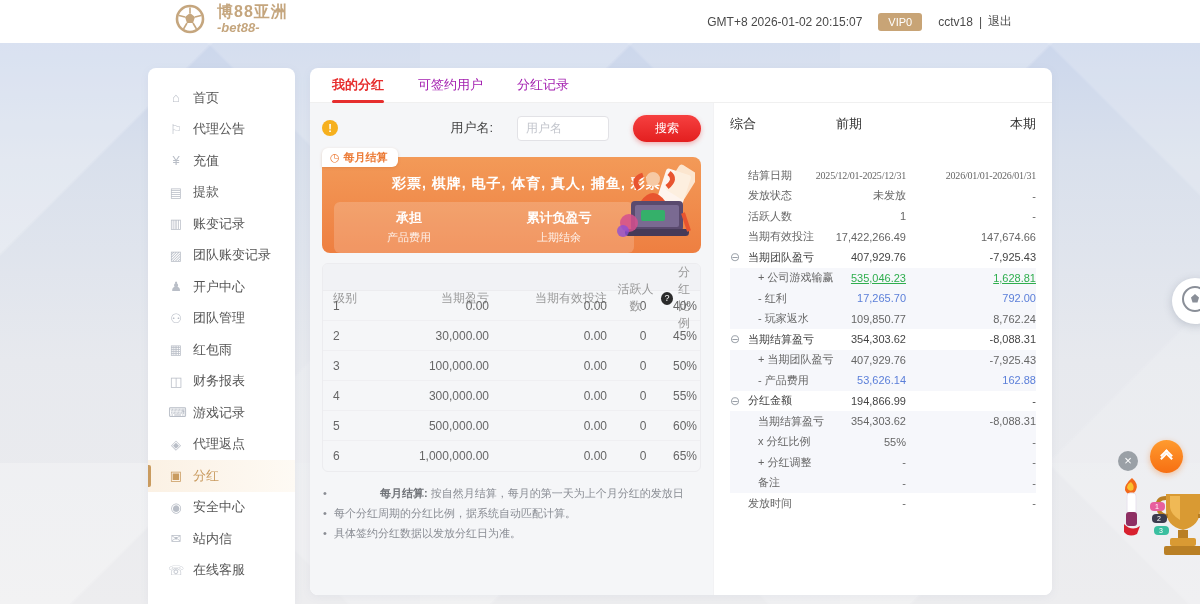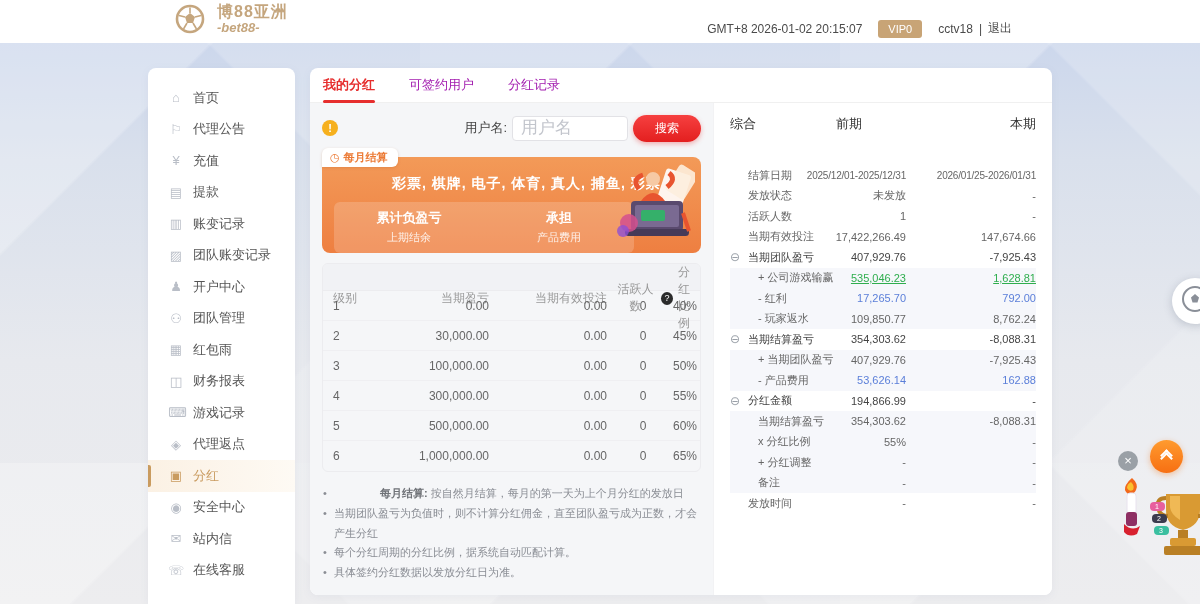--- a/index.html
+++ b/index.html
@@ -15,46 +15,46 @@
      linear-gradient(225deg,rgba(255,255,255,.18) 25%,transparent 25.5%),
      linear-gradient(315deg,rgba(255,255,255,.12) 25%,transparent 25.5%);
     background-size:420px 420px;pointer-events:none;}
   
   .topbar{position:absolute;left:0;top:0;width:1200px;height:43px;background:#fff;z-index:5;}
   .brand{position:absolute;left:175px;top:4px;display:flex;align-items:center;gap:12px;color:#c5a67e;}
   .brand svg{display:block;}
   .brand-text{line-height:1.05;}
   .brand-l1{font-size:16px;font-weight:bold;letter-spacing:1px;}
   .brand-l2{font-size:13px;font-weight:bold;font-style:italic;}
-  .top-right{position:absolute;right:188px;top:0;height:43px;display:flex;align-items:center;gap:16px;font-size:12px;color:#4a4a4a;margin-top:7px;}
+  .top-right{position:absolute;right:188px;top:0;height:43px;display:flex;align-items:center;gap:16px;font-size:12px;color:#4a4a4a;}
   .vip-badge{background:#c8a476;color:#fff;font-size:11px;padding:3px 10px;border-radius:3px;}
   .user-cluster{display:flex;align-items:center;gap:6px;}
   .logout-link{color:#4a4a4a;cursor:pointer;}
   
   .sidebar{position:absolute;left:148px;top:68px;width:147px;height:536px;background:#fff;border-radius:8px 8px 0 0;box-shadow:0 2px 8px rgba(120,130,160,.08);padding-top:14px;z-index:4;}
   .side-item{position:relative;height:31.5px;display:flex;align-items:center;gap:9px;padding-left:20px;font-size:13px;color:#555;cursor:pointer;}
   .side-ic{width:16px;text-align:center;font-size:13px;color:#b9bec7;}
   .side-item.active{background:linear-gradient(90deg,#fbf1e4,#fefaf4);color:#c99b5f;}
   .side-item.active .side-ic{color:#c99b5f;}
   .side-item.active::before{content:"";position:absolute;left:0;top:5px;bottom:5px;width:3px;background:#c99b5f;border-radius:0 2px 2px 0;}
   
   .main-card{position:absolute;left:310px;top:68px;width:742px;height:527px;background:#fff;border-radius:8px;box-shadow:0 2px 8px rgba(120,130,160,.08);z-index:4;display:flex;flex-direction:column;overflow:hidden;}
-  .tabbar{height:35px;display:flex;align-items:center;gap:34px;padding:0 13px;border-bottom:1px solid #f0f0f0;flex:none;}
+  .tabbar{height:35px;display:flex;align-items:center;gap:34px;padding:0 22px;border-bottom:1px solid #f0f0f0;flex:none;}
   .tab{font-size:13px;color:#a21caf;height:35px;display:flex;align-items:center;position:relative;cursor:pointer;}
   .tab.active{color:#e62e2e;font-weight:bold;}
   .tab.active::after{content:"";position:absolute;left:0;right:0;bottom:0;height:3px;background:#e62e2e;border-radius:2px;}
   .content-row{flex:1;display:flex;min-height:0;}
   .left-sec{width:403px;flex:none;background:#f5f6f8;padding:10px 12px;}
   .right-sec{flex:1;background:#fff;padding:12px 16px 0 16px;border-left:1px solid #f2f2f4;}
   
   .search-row{display:flex;align-items:center;height:30px;}
   .warn-ic{width:16px;height:16px;border-radius:50%;background:#f6b01e;color:#fff;font-size:11px;font-weight:bold;display:flex;align-items:center;justify-content:center;cursor:pointer;}
-  .search-right{margin-left:auto;display:flex;align-items:center;gap:5px;}
+  .search-right{margin-left:auto;display:flex;align-items:center;gap:24px;}
   .search-label{font-size:13px;color:#444;}
-  .search-input{width:116px;height:25px;border:1px solid #e2e2e6;border-radius:4px;padding:0 8px;font-size:17px;color:#333;background:#fff;outline:none;}
+  .search-input{width:92px;height:25px;border:1px solid #e2e2e6;border-radius:4px;padding:0 8px;font-size:12px;color:#333;background:#fff;outline:none;}
   .search-input::placeholder{color:#c2c5cc;}
   .search-btn{width:68px;height:27px;border:none;border-radius:14px;background:linear-gradient(180deg,#f64040,#e31f1f);color:#fff;font-size:12px;cursor:pointer;box-shadow:0 2px 5px rgba(230,40,40,.35);}
   
   .banner{position:relative;margin-top:14px;height:96px;border-radius:8px;background:linear-gradient(180deg,#f39a58,#ee7f41);padding:8px 10px 10px 12px;overflow:visible;}
   .banner-tag{position:absolute;left:0;top:-9px;background:#fff;border-radius:6px 6px 6px 0;padding:2px 10px 2px 8px;font-size:11px;font-weight:bold;color:#ec7b36;display:flex;align-items:center;gap:4px;box-shadow:0 1px 3px rgba(180,90,30,.25);}
   .banner-title{margin-top:10px;margin-left:58px;font-size:14px;font-weight:bold;color:#fff;letter-spacing:1px;}
   .banner-box{margin-top:9px;width:300px;border-radius:6px;background:rgba(255,255,255,.18);display:flex;padding:7px 0 8px 0;}
   .banner-col{flex:1;text-align:center;color:#fff;}
   .banner-col-title{font-size:13px;font-weight:bold;}
   .banner-col-sub{font-size:11px;opacity:.85;margin-top:3px;}
@@ -79,21 +79,21 @@
   .sum-head .sh-label{flex:none;}
   .sum-head .sh-prev{flex:1;text-align:right;padding-right:44px;}
   .sum-head .sh-cur{width:130px;flex:none;text-align:right;}
   .s-row{display:flex;align-items:center;height:20.5px;font-size:11px;color:#666;position:relative;padding-left:18px;}
   .s-row .lb{flex:none;white-space:nowrap;}
   .s-row .pv{flex:1;text-align:right;white-space:nowrap;min-width:0;}
   .s-row .cv{width:130px;flex:none;text-align:right;white-space:nowrap;}
   .s-row.group{color:#444;}
   .s-row.group .g-ic{position:absolute;left:0;top:50%;transform:translateY(-50%);color:#9aa0a8;font-size:12px;cursor:pointer;}
   .s-row.sub{background:#f6f7fb;padding-left:28px;}
-  .s-row .small{font-size:10px;letter-spacing:-0.2px;}
+  .s-row .small{font-size:10px;letter-spacing:-0.2px;font-family:Liberation Serif, serif;}
   .val-green{color:#2fae4e;text-decoration:underline;cursor:pointer;}
   .val-blue{color:#5b7fd9;}
   
   .float-ball{position:absolute;left:1172px;top:278px;width:46px;height:46px;border-radius:50%;background:#fff;box-shadow:0 2px 8px rgba(100,110,130,.3);display:flex;align-items:center;justify-content:center;z-index:6;cursor:pointer;}
   .close-btn{position:absolute;left:1118px;top:451px;width:20px;height:20px;border-radius:50%;background:#9aa0a6;color:#fff;font-size:13px;line-height:19px;text-align:center;z-index:7;cursor:pointer;}
   .top-btn{position:absolute;left:1150px;top:440px;width:33px;height:33px;border-radius:50%;background:linear-gradient(180deg,#ff9b2f,#f76f12);box-shadow:0 2px 6px rgba(240,120,30,.4);z-index:7;cursor:pointer;display:flex;flex-direction:column;align-items:center;justify-content:center;}
   .chev{width:9px;height:9px;border-top:2px solid #fff;border-left:2px solid #fff;transform:rotate(45deg);}
   .chev + .chev{margin-top:-6px;}
   .torch{position:absolute;left:1118px;top:476px;z-index:6;}
   .trophy{position:absolute;left:1148px;top:486px;z-index:6;}
@@ -219,26 +219,26 @@
       </div>
 
       <div class="banner">
         <div class="banner-tag">
           <span>◷</span>
           <span>每月结算</span>
         </div>
         <div class="banner-title">彩票, 棋牌, 电子, 体育, 真人, 捕鱼, 彩票</div>
         <div class="banner-box">
           <div class="banner-col">
+            <div class="banner-col-title">承担</div>
+            <div class="banner-col-sub">产品费用</div>
+          </div>
+          <div class="banner-col">
             <div class="banner-col-title">累计负盈亏</div>
             <div class="banner-col-sub">上期结余</div>
-          </div>
-          <div class="banner-col">
-            <div class="banner-col-title">承担</div>
-            <div class="banner-col-sub">产品费用</div>
           </div>
         </div>
         <span class="banner-illu">
           <svg width="82" height="84" viewBox="0 0 82 84">
             <rect x="48" y="8" width="26" height="34" rx="3" fill="#fff" opacity=".9" transform="rotate(18 61 25)"></rect>
             <rect x="58" y="4" width="22" height="30" rx="3" fill="#fdeedd" opacity=".9" transform="rotate(32 69 19)"></rect>
             <circle cx="40" cy="16" r="7" fill="#f6c9a4"></circle>
             <path d="M28 38 q12 -16 24 0 z" fill="#e8542f"></path>
             <path d="M26 26 q-8 -10 4 -14" stroke="#e8542f" stroke-width="5" fill="none"></path>
             <path d="M54 24 q10 -8 2 -14" stroke="#e8542f" stroke-width="5" fill="none"></path>
@@ -305,37 +305,36 @@
               <span class="c1">1,000,000.00</span>
               <span class="c2">0.00</span>
               <span class="c3">0</span>
               <span class="c4">65%</span>
             </div>
           </div>
       </div>
 
       <div class="notes">
           <div class="note"><b>每月结算:</b> 按自然月结算，每月的第一天为上个月分红的发放日</div>
-          <div class="note">当期团队盈亏为负值时，则不计算分红佣金，直至团队盈亏成为正数，才会产生分红</div>
           <div class="note">每个分红周期的分红比例，据系统自动匹配计算。</div>
           <div class="note">具体签约分红数据以发放分红日为准。</div>
         </div>
     </div>
 
     <div class="right-sec">
       <div class="sum-head">
         <span class="sh-label">综合</span>
         <span class="sh-prev">前期</span>
         <span class="sh-cur">本期</span>
       </div>
       <div>
           <div class="s-row ">
             <span class="lb">结算日期</span>
             <span class="pv small">2025/12/01-2025/12/31</span>
-            <span class="cv small">2026/01/25-2026/01/31</span>
+            <span class="cv small">2026/01/01-2026/01/31</span>
           </div>
           <div class="s-row ">
             <span class="lb">发放状态</span>
             <span class="pv">未发放</span>
             <span class="cv">-</span>
           </div>
           <div class="s-row ">
             <span class="lb">活跃人数</span>
             <span class="pv">1</span>
             <span class="cv">-</span>

